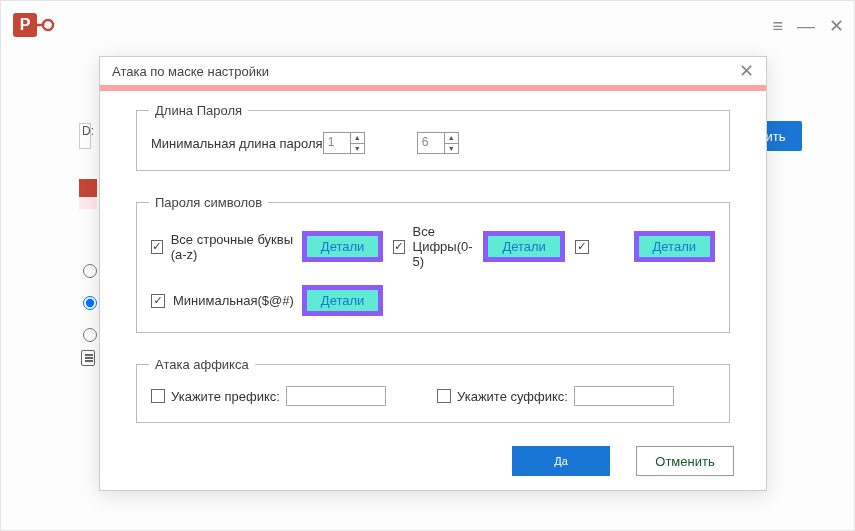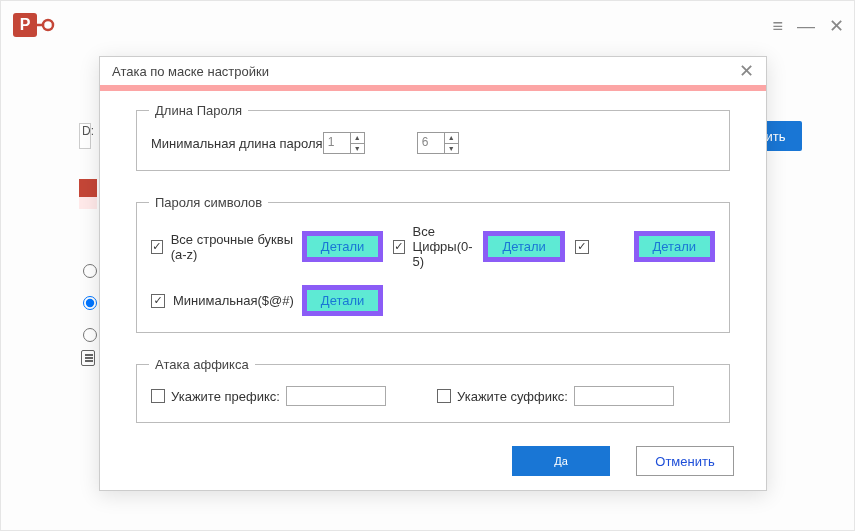--- a/index.html
+++ b/index.html
@@ -203,21 +203,21 @@
 .btn-primary {
   background:#1976d5;
   color:#fff;
   border:none;
   width:98px; height:30px;
   font-size:11px;
   cursor:pointer;
 }
 .btn-secondary {
   background:#fff;
-  color:#1d4ed8;
+  color:#14532d;
   border:1px solid #999;
   width:98px; height:30px;
   font-size:13px;
   cursor:pointer;
 }
 input[type=radio]{ width:14px; height:14px; }
 </style>
 </head>
 <body>
 

